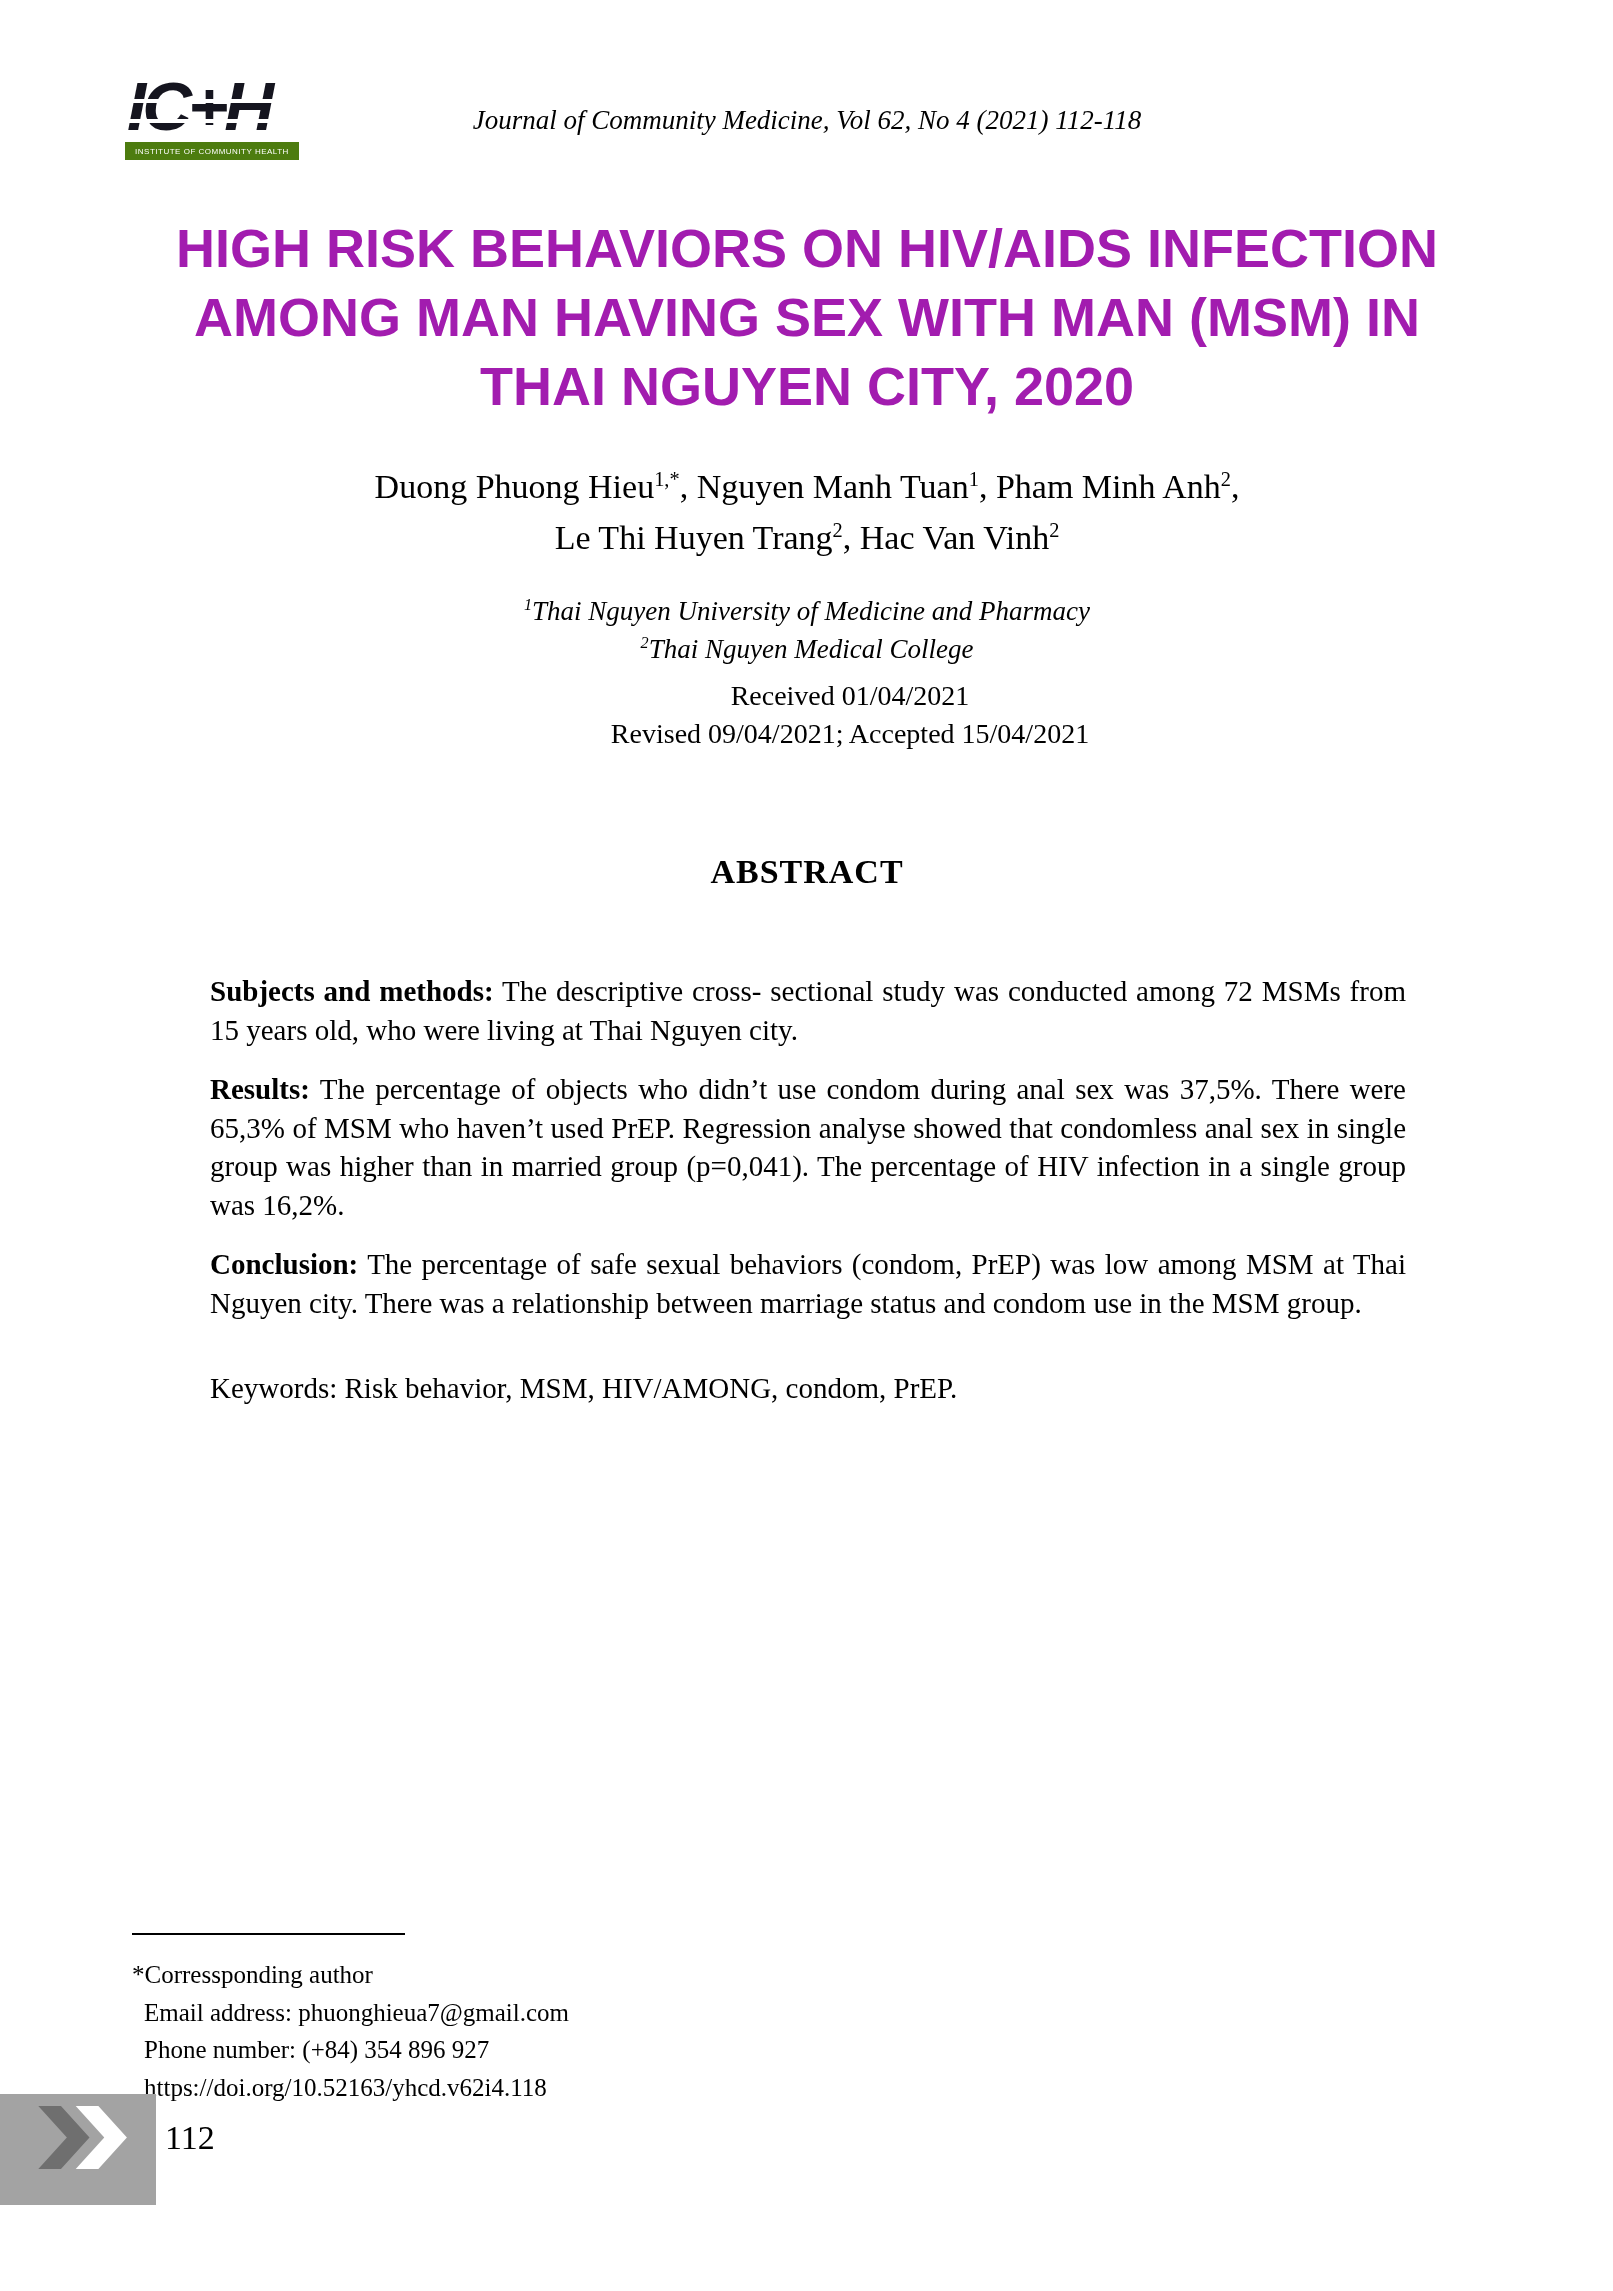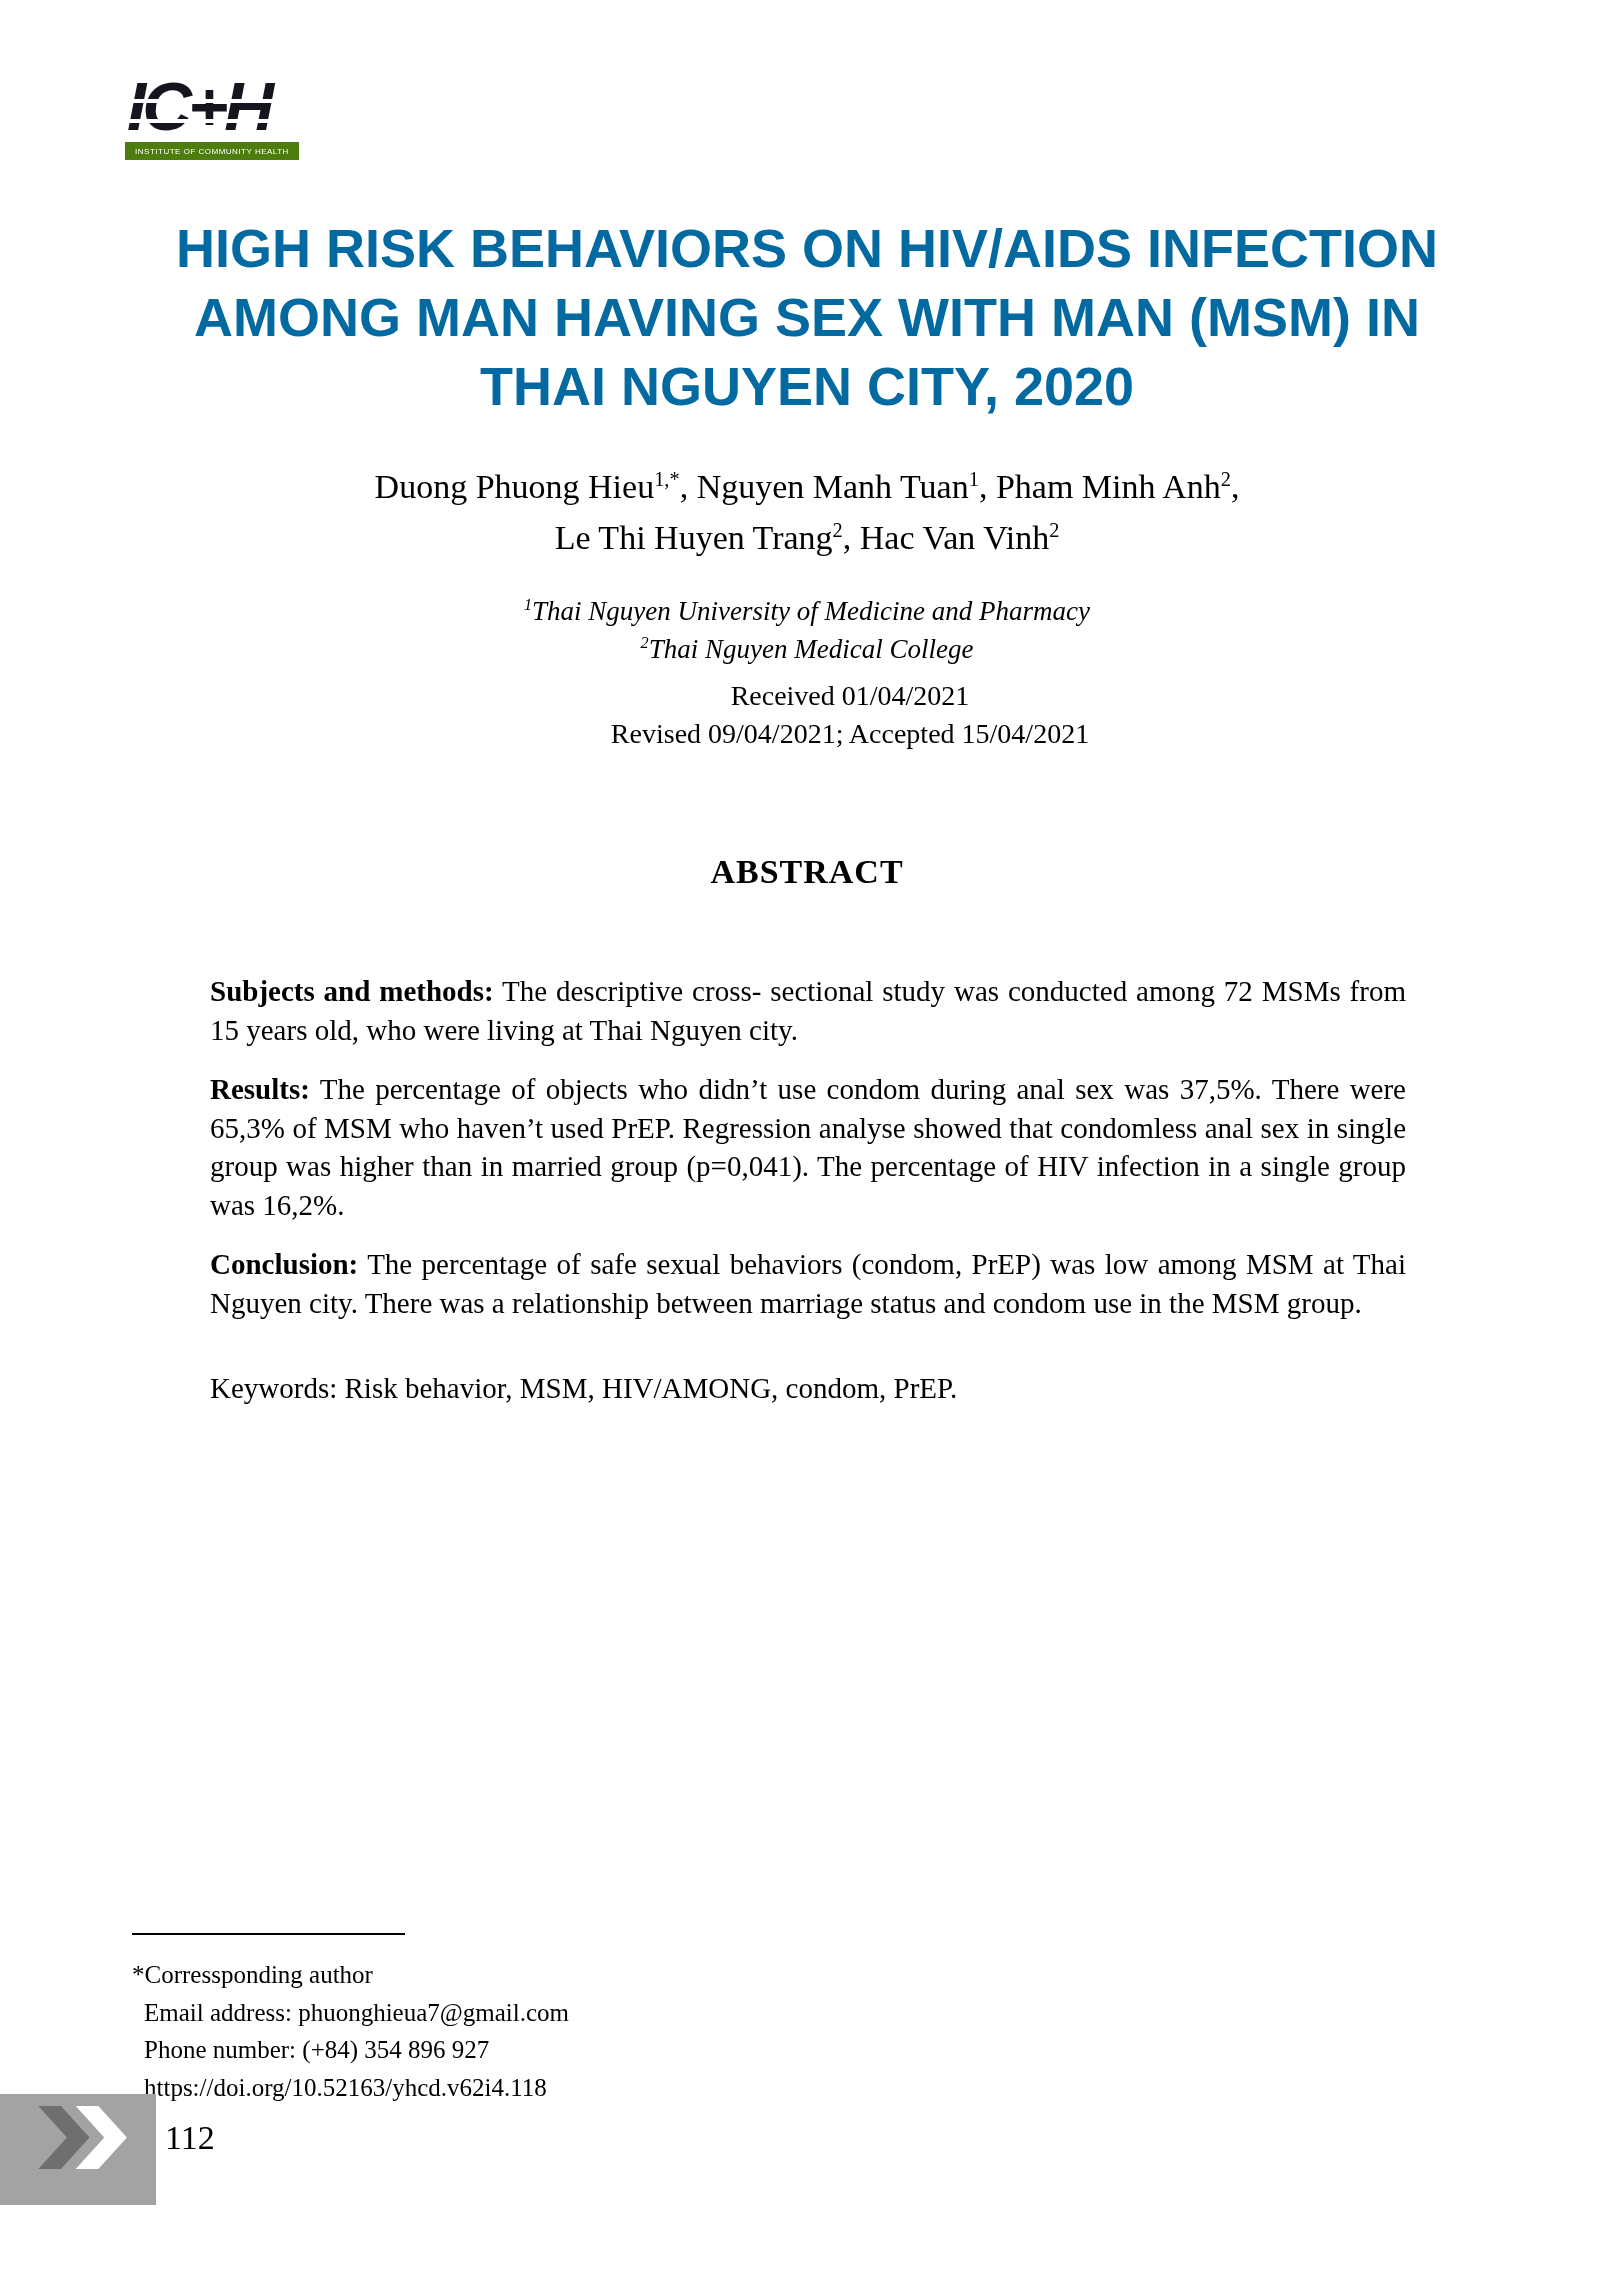--- a/index.html
+++ b/index.html
@@ -37,21 +37,21 @@
     position: absolute; top: 105px; left: 0; width: 100%;
     text-align: center; font-style: italic; font-size: 27px;
   }
 
   
   .title {
     position: absolute; top: 214px; left: 59px; right: 59px;
     text-align: center;
     font-family: "Liberation Sans", sans-serif;
     font-weight: bold; font-size: 54px; line-height: 1.28;
-    color: #0369a1;
+    color: #a21caf;
   }
   .authors {
     position: absolute; top: 461px; left: 0; width: 100%;
     text-align: center; font-size: 34px; line-height: 1.5;
   }
   .authors sup, .affiliations sup { font-size: 60%; vertical-align: super; line-height: 0; }
   .affiliations {
     position: absolute; top: 592px; left: 0; width: 100%;
     text-align: center; font-style: italic; font-size: 27px; line-height: 1.42;
   }
@@ -98,20 +98,21 @@
 </style>
 </head>
 <body>
 
 <div class="page">
 
   <div class="logo">
     <div class="logo-word">IC+H</div>
     <div class="logo-bar">INSTITUTE OF COMMUNITY HEALTH</div>
   </div>
+  <div class="journal-line">Journal of Community Medicine, Vol 62, No 4 (2021) 112-118</div>
 
   <h1 class="title">
     <div>HIGH RISK BEHAVIORS ON HIV/AIDS INFECTION</div>
     <div>AMONG MAN HAVING SEX WITH MAN (MSM) IN</div>
     <div>THAI NGUYEN CITY, 2020</div>
   </h1>
 
   <div class="authors">
     <div><span>Duong Phuong Hieu</span><sup>1,*</sup><span>, Nguyen Manh Tuan</span><sup>1</sup><span>, Pham Minh Anh</span><sup>2</sup><span>,</span></div>
     <div><span>Le Thi Huyen Trang</span><sup>2</sup><span>, Hac Van Vinh</span><sup>2</sup></div>

